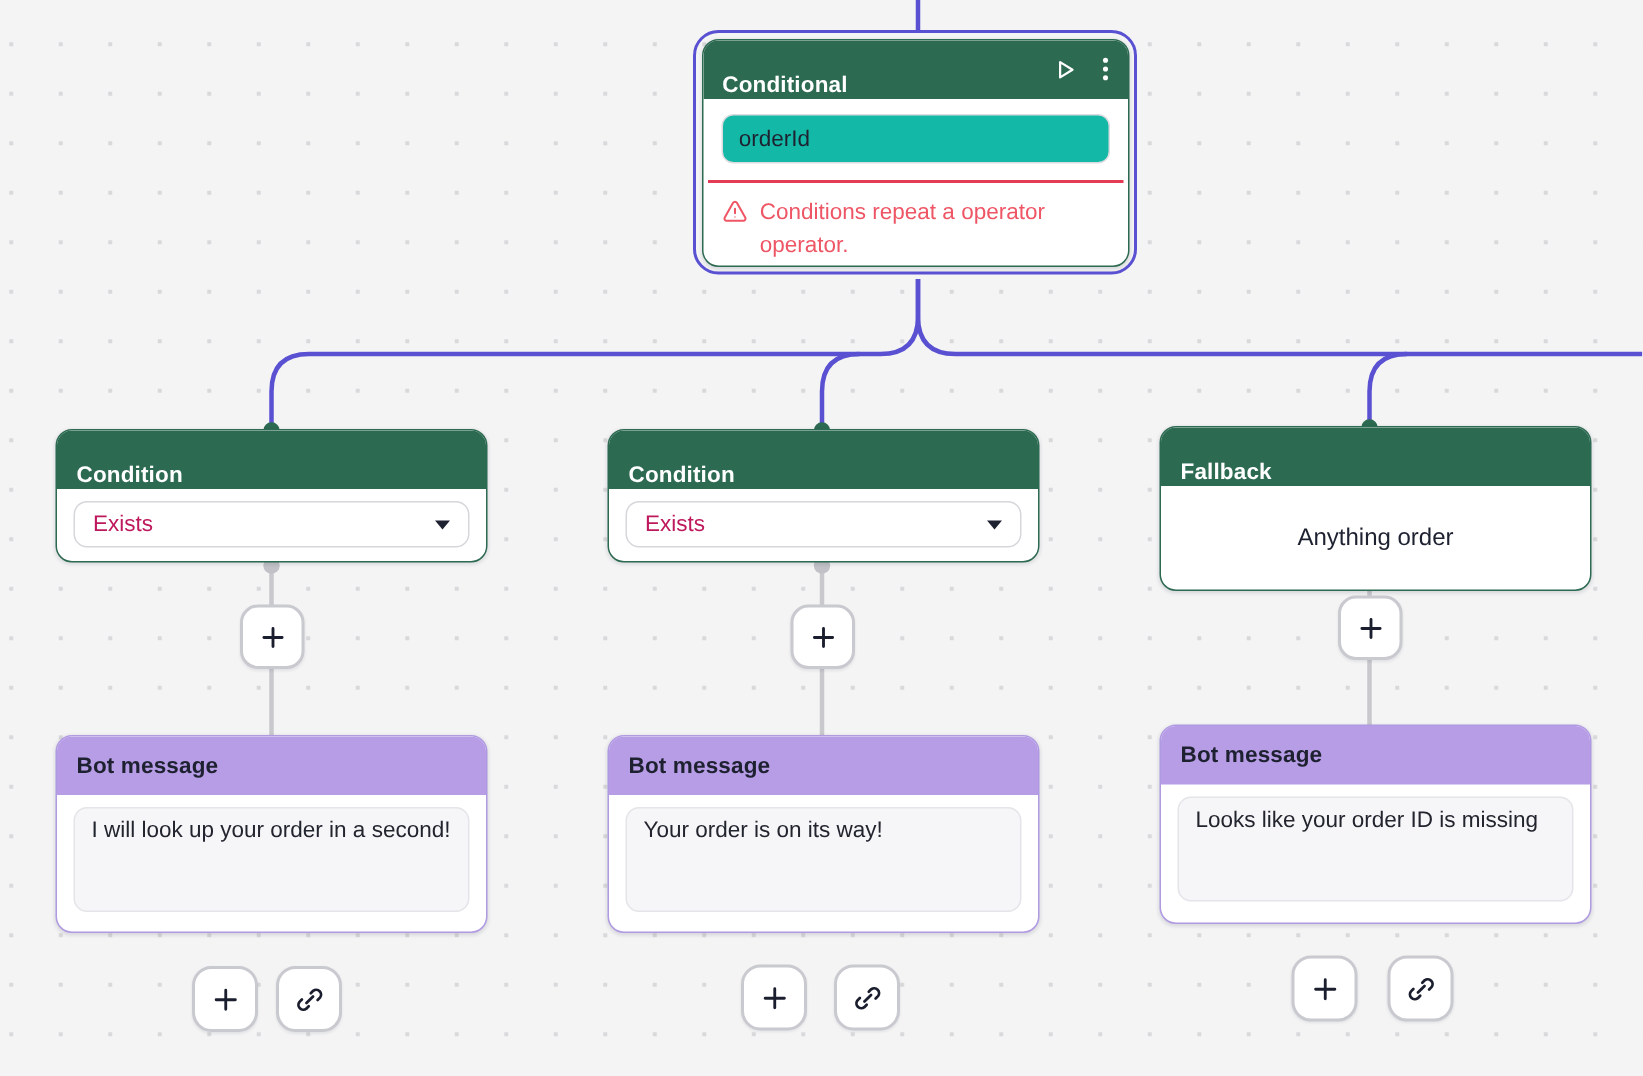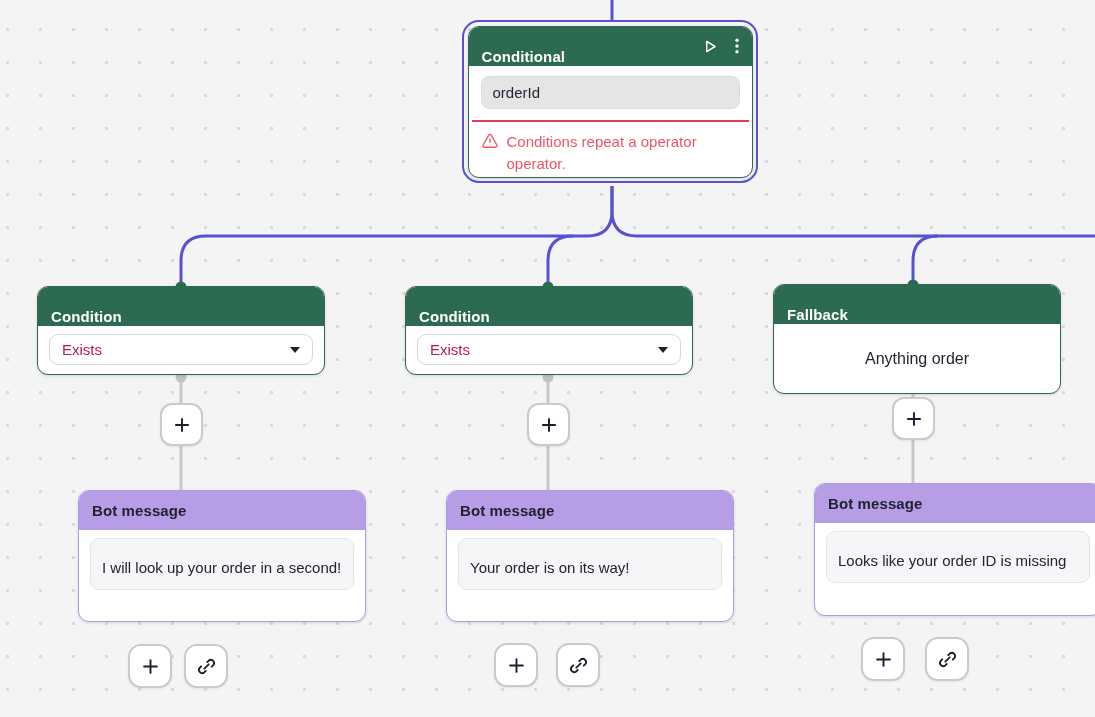--- a/index.html
+++ b/index.html
@@ -11,42 +11,42 @@
     background-size:33px 33px;background-position:24px 13px;
   }
   svg.edges{position:absolute;left:0;top:0;width:1095px;height:717px;}
 
   .node{
     position:absolute;background:#fff;border-radius:11px;
     box-shadow:0 1px 3px rgba(16,24,40,.14);
     display:flex;flex-direction:column;overflow:hidden;box-sizing:border-box;
   }
   .node.green-border{border:1.5px solid #2d6a52;}
-  .node.purple-border{border:1.5px solid #b09ae2;margin-left:41px;}
+  .node.purple-border{border:1.5px solid #b09ae2;}
   .node-header{
     flex:0 0 auto;display:flex;align-items:center;justify-content:space-between;
     padding:0 13px;box-sizing:border-box;
   }
   .node-header.green{background:#2d6a52;height:39px;}
   .node-header.purple{background:#b79ce6;height:39px;}
   .node-title{font-size:15px;font-weight:700;letter-spacing:.1px;}
   .node-title.light{color:#ffffff;margin-top:20px;}
   .node-title.dark{color:#1d2130;}
   .hdr-icons{display:flex;align-items:center;gap:17px;}
 
   
   .selection-ring{
     position:absolute;left:462px;top:20px;padding:3.5px;
     border:2.5px solid #5a50d2;border-radius:17px;
   }
   .cond-node{position:relative;width:285px;height:152px;}
   .cond-body{padding:10px 12px 0;display:flex;flex-direction:column;}
   .var-input{
     height:33px;box-sizing:border-box;width:100%;
-    background:#e5e5e5;border:1px solid #dbdbe0;border-radius:8px;
+    background:#14b8a6;border:1px solid #dbdbe0;border-radius:8px;
     padding:0 11px;font-size:15px;color:#1d2130;outline:none;
     font-family:"Liberation Sans",sans-serif;
   }
   .error-rule{height:2px;background:#e23d55;margin:11px -9px 9px;}
   .error-row{display:flex;gap:8px;align-items:flex-start;color:#ee5565;
     font-size:15px;line-height:1.47;padding-right:4px;}
   .error-row svg{flex:0 0 auto;margin-top:1px;}
 
   .node-body{padding:8px 11px;box-sizing:border-box;flex:1;}
   .select{
@@ -54,22 +54,22 @@
     border-radius:9px;display:flex;align-items:center;justify-content:space-between;
     padding:0 12px;font-size:15px;color:#be185d;cursor:pointer;
   }
   .caret{width:0;height:0;border-left:5.5px solid transparent;
     border-right:5.5px solid transparent;border-top:6.5px solid #1e2130;}
 
   .fallback-body{display:flex;align-items:center;justify-content:center;
     font-size:16px;color:#1d2130;}
 
   .msg-box{
-    height:52px;box-sizing:border-box;background:#f6f6f8;border:1px solid #e4e4e9;
-    border-radius:9px;padding:18px 11px;font-size:15px;color:#22242e;line-height:1.4;
+    height:70px;box-sizing:border-box;background:#f6f6f8;border:1px solid #e4e4e9;
+    border-radius:9px;padding:4px 11px;font-size:15px;color:#22242e;line-height:1.4;
     overflow:hidden;
   }
 
   .icon-btn{
     position:absolute;width:44px;height:44px;box-sizing:border-box;
     background:#fff;border:2px solid #c9c9d0;border-radius:13px;
     display:flex;align-items:center;justify-content:center;cursor:pointer;
     box-shadow:0 1px 2px rgba(16,24,40,.08);padding:0;
   }
   .icon-btn.mid{width:43px;height:43px;border-radius:12px;}

